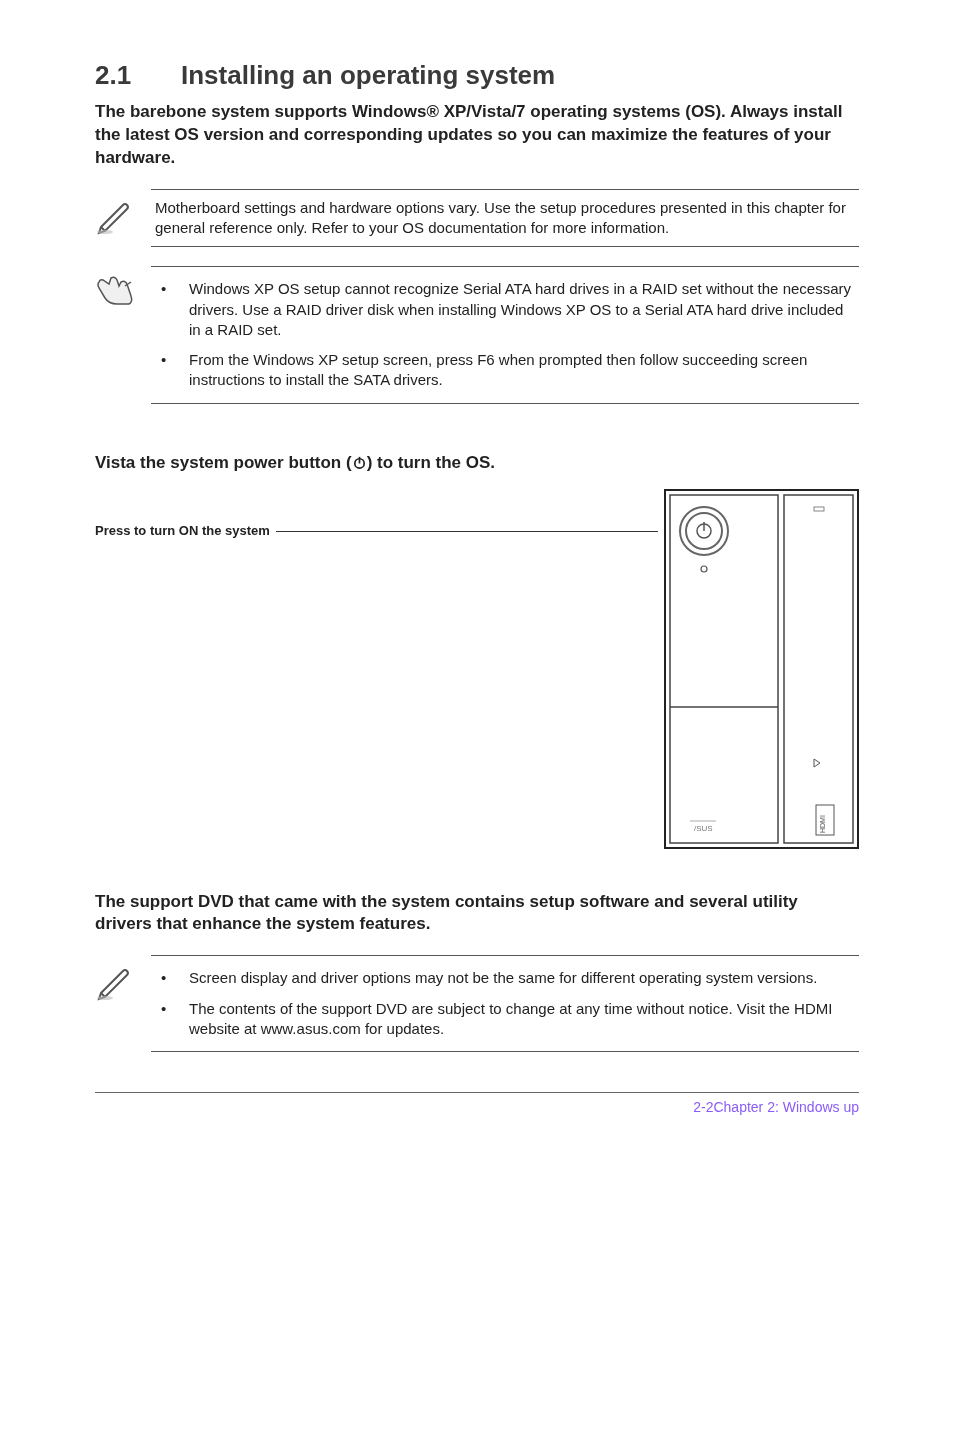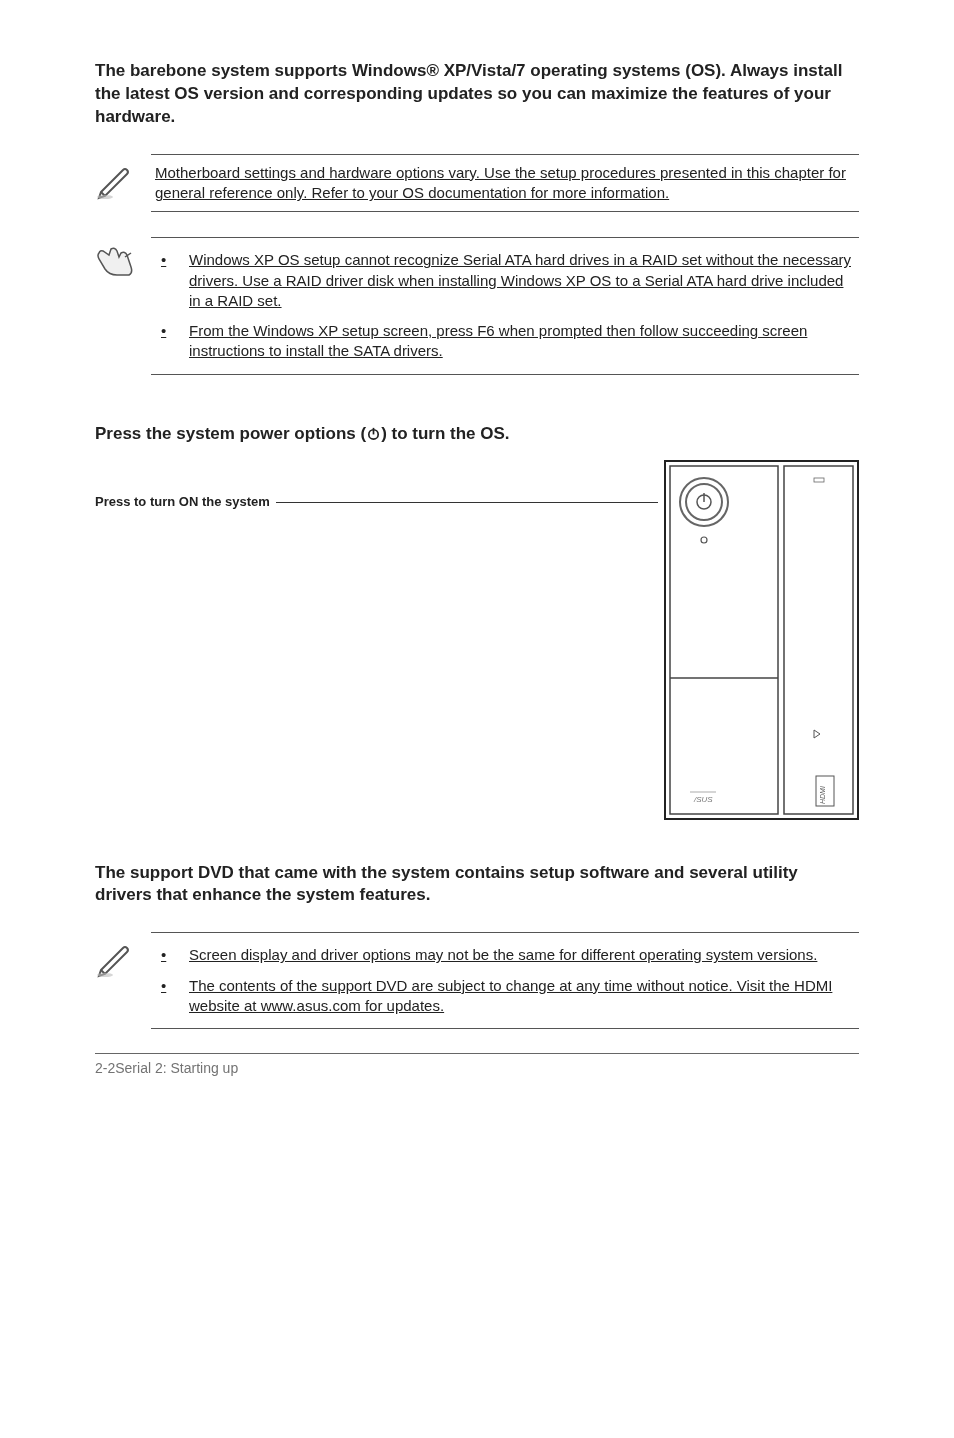--- a/index.html
+++ b/index.html
@@ -26,22 +26,21 @@
   }
   p.body {
     font-size: 17px;
     line-height: 1.35;
     margin: 0 0 14px 0;
     font-weight: bold;
   }
   .note-block {
     display: flex;
     align-items: flex-start;
-    margin: 25px 0 6px 0;
-    text-decoration: underline;
+    margin: 19px 0 6px 0;
   }
   .note-block .icon {
     width: 56px;
     flex: 0 0 56px;
     padding-top: 6px;
   }
   .note-block .content {
     flex: 1 1 auto;
     border-top: 1px solid #555;
     border-bottom: 1px solid #555;
@@ -83,38 +82,40 @@
     margin-top: 42px;
     margin-left: 6px;
     margin-right: -2px;
   }
   .device {
     width: 195px;
     height: 360px;
     flex: 0 0 195px;
     margin-left: 8px;
     position: relative;
-    font-style: italic;
   }
   .footer {
     border-top: 1px solid #666;
-    margin-top: 24px;
+    margin-top: 40px;
     padding-top: 6px;
     display: flex;
-    justify-content: flex-start;
+    justify-content: flex-end;
     font-size: 14px;
-    color: #737373;
+    color: #8b5cf6;
   }
   svg { display:block; }
 </style>
 </head>
 <body>
 
 <div class="page">
 
+  <h1 class="section-title">
+    <span class="num">2.1</span><span>Installing an operating system</span>
+  </h1>
   <p class="body">The barebone system supports Windows® XP/Vista/7 operating systems (OS). Always install the latest OS version and corresponding updates so you can maximize the features of your hardware.</p>
 
   <div class="note-block">
     <div class="icon">
       <svg width="40" height="40" viewBox="0 0 40 40">
         <path d="M6 32 L28 10 Q30 8 32 10 Q34 12 32 14 L10 36 L4 38 Z" fill="none" stroke="#555" stroke-width="2"></path>
         <path d="M6 32 L10 36" stroke="#555" stroke-width="2"></path>
         <ellipse cx="10" cy="37" rx="8" ry="2" fill="#bbb" opacity="0.6"></ellipse>
       </svg>
     </div>
@@ -138,21 +139,21 @@
           <span class="bullet">•</span>
           <span class="txt">From the Windows XP setup screen, press F6 when prompted then follow succeeding screen instructions to install the SATA drivers.</span>
         </li>
       </ul>
     </div>
   </div>
 
   <div class="section-gap-large"></div>
 
   <p class="body">
-    <span>Press the system power options (</span><span style="display:inline-block;vertical-align:-2px;">
+    <span>Vista the system power button (</span><span style="display:inline-block;vertical-align:-2px;">
       <svg width="15" height="15" viewBox="0 0 16 16">
         <circle cx="8" cy="9" r="5" fill="none" stroke="#222" stroke-width="1.8"></circle>
         <line x1="8" y1="2" x2="8" y2="9" stroke="#222" stroke-width="1.8"></line>
       </svg>
     </span><span>) to turn the OS.</span>
   </p>
 
   <div class="power-wrap">
     <div class="power-label">Press to turn ON the system</div>
     <div class="power-line"></div>
@@ -209,16 +210,16 @@
         <li>
           <span class="bullet">•</span>
           <span class="txt">The contents of the support DVD are subject to change at any time without notice. Visit the HDMI website at www.asus.com for updates.</span>
         </li>
       </ul>
     </div>
   </div>
 
   <div class="footer">
     <span>2-2</span>
-    <span>Serial 2: Starting up</span>
+    <span>Chapter 2: Windows up</span>
   </div>
 
 </div>
 
 </body></html>

